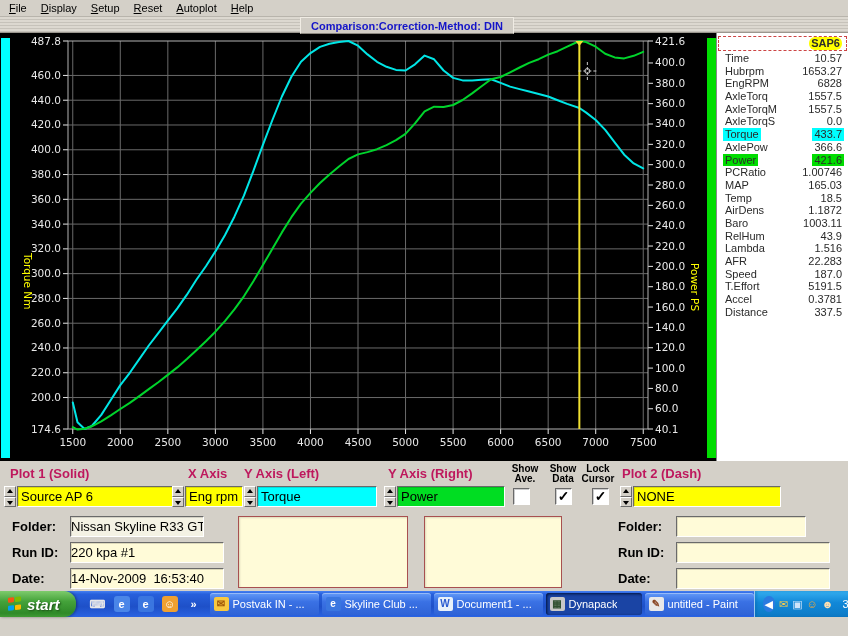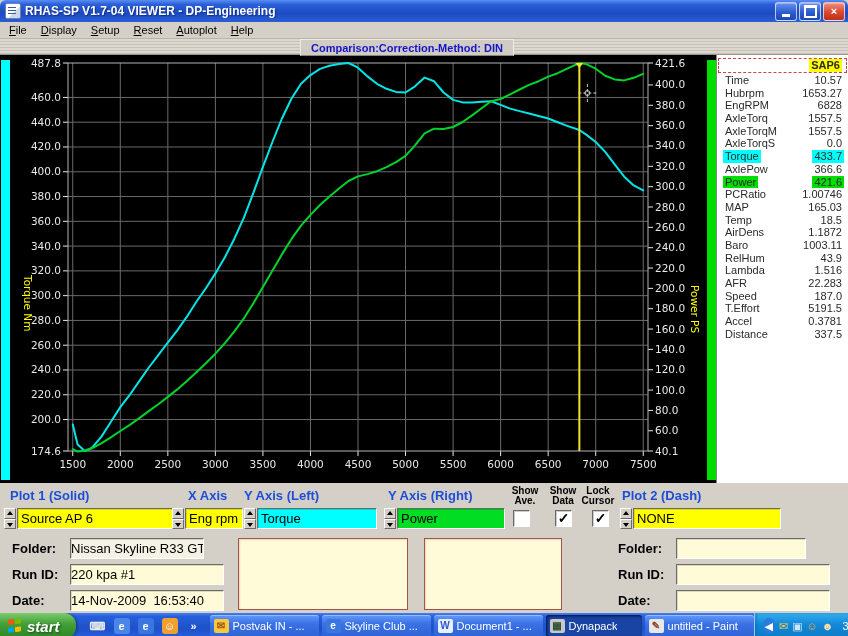--- a/index.html
+++ b/index.html
@@ -41,25 +41,25 @@
   .stripe.cyan{background:#00ffff;margin-left:1px;}
   .stripe.green{background:#00dd00;}
   .chartwrap{width:697px;position:relative;}
   .panel{flex:1;background:#ffffff;border-left:1px solid #888;padding-top:3px;}
   .prow{height:12.7px;line-height:12.7px;font-size:11px;color:#2a2a2a;display:flex;
     justify-content:space-between;padding:0 4px 0 6px;white-space:nowrap;}
   .prow.header{height:13px;line-height:13px;border:1px dashed #cc4444;margin:0 1px 1px 1px;
     justify-content:flex-end;}
   .plabel{padding:0 2px;}
   .pvalue{padding:0 2px;text-align:right;}
-  .pvalue.sap{background:#ffff00;font-weight:bold;}
+  .pvalue.sap{background:#ffff00;font-weight:bold;border-radius:6px;}
 
   
   .controls{height:130px;background:#d4d0c8;position:relative;font-size:13px;}
-  .ctl-label{position:absolute;top:5px;font-weight:bold;color:#1d4ed8;white-space:nowrap;}
+  .ctl-label{position:absolute;top:5px;font-weight:bold;color:#be185d;white-space:nowrap;}
   .chk-label{position:absolute;top:3px;font-size:10px;font-weight:bold;line-height:10px;
     text-align:center;white-space:pre-line;}
   .combo{position:absolute;top:25px;height:21px;display:flex;}
   .spinner{width:12px;height:21px;display:flex;flex-direction:column;margin-right:1px;}
   .spinbtn{flex:1;background:#d4d0c8;border:1px solid;border-color:#fff #6a6a6a #6a6a6a #fff;
     position:relative;}
   .spinbtn.up::after{content:"";position:absolute;left:2px;top:2px;border:3px solid transparent;
     border-bottom:4px solid #000;border-top:none;}
   .spinbtn.down::after{content:"";position:absolute;left:2px;top:3px;border:3px solid transparent;
     border-top:4px solid #000;border-bottom:none;}
@@ -100,33 +100,20 @@
     border-left:1px solid #9cc8f0;box-shadow:inset 2px 0 3px #005a9a55;
     display:flex;align-items:center;gap:5px;padding:0 10px 0 8px;}
   .tray-icon{font-size:11px;line-height:16px;}
   .tray-time{color:#fff;font-size:11px;margin-left:4px;white-space:nowrap;}
 </style>
 </head>
 <body>
 
 <div class="screen">
 
-  <div class="titlebar">
-    <div class="app-icon"></div>
-    <div class="title-text">RHAS-SP V1.7-04  VIEWER - DP-Engineering</div>
-    <div class="winbtn">
-        <div class="glyph-min"></div>
-      </div>
-    <div class="winbtn">
-        <div class="glyph-max"></div>
-      </div>
-    <div class="winbtn close">
-        <span>×</span>
-      </div>
-  </div>
 
   <div class="menubar" id="menubar">
       <span class="menu-item">File</span>
       <span class="menu-item">Display</span>
       <span class="menu-item">Setup</span>
       <span class="menu-item">Reset</span>
       <span class="menu-item">Autoplot</span>
       <span class="menu-item">Help</span>
     </div>
 

